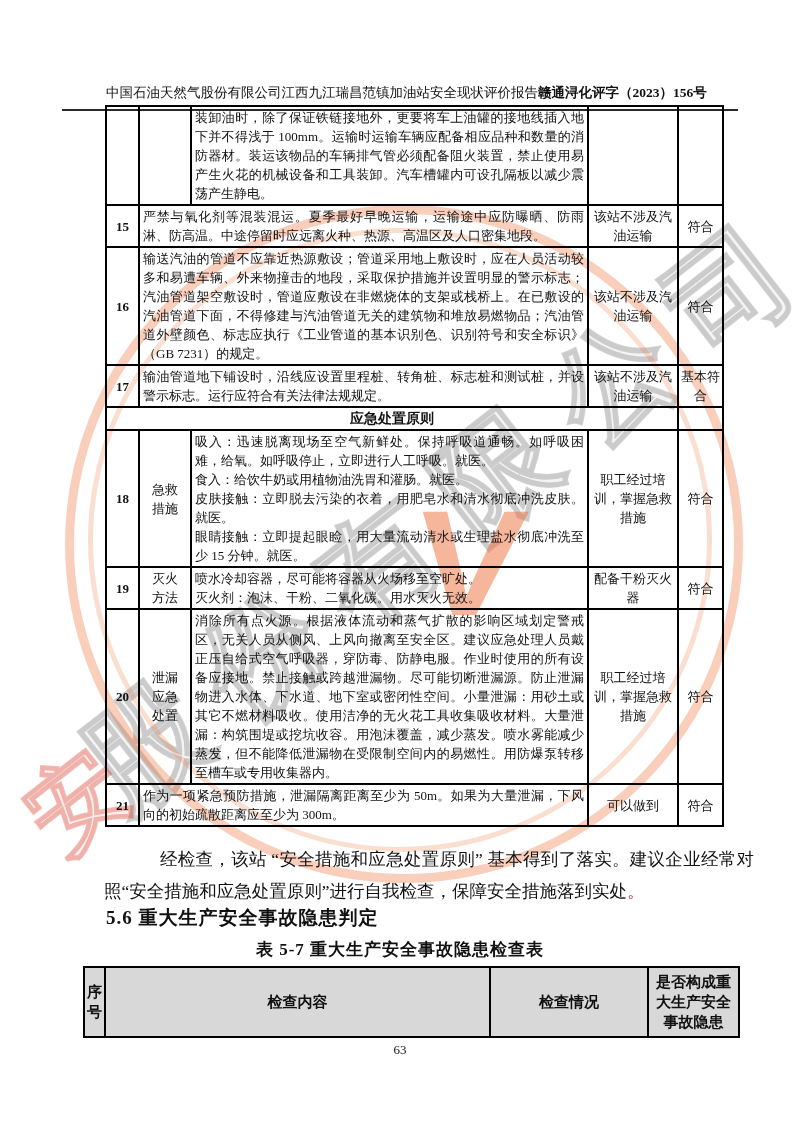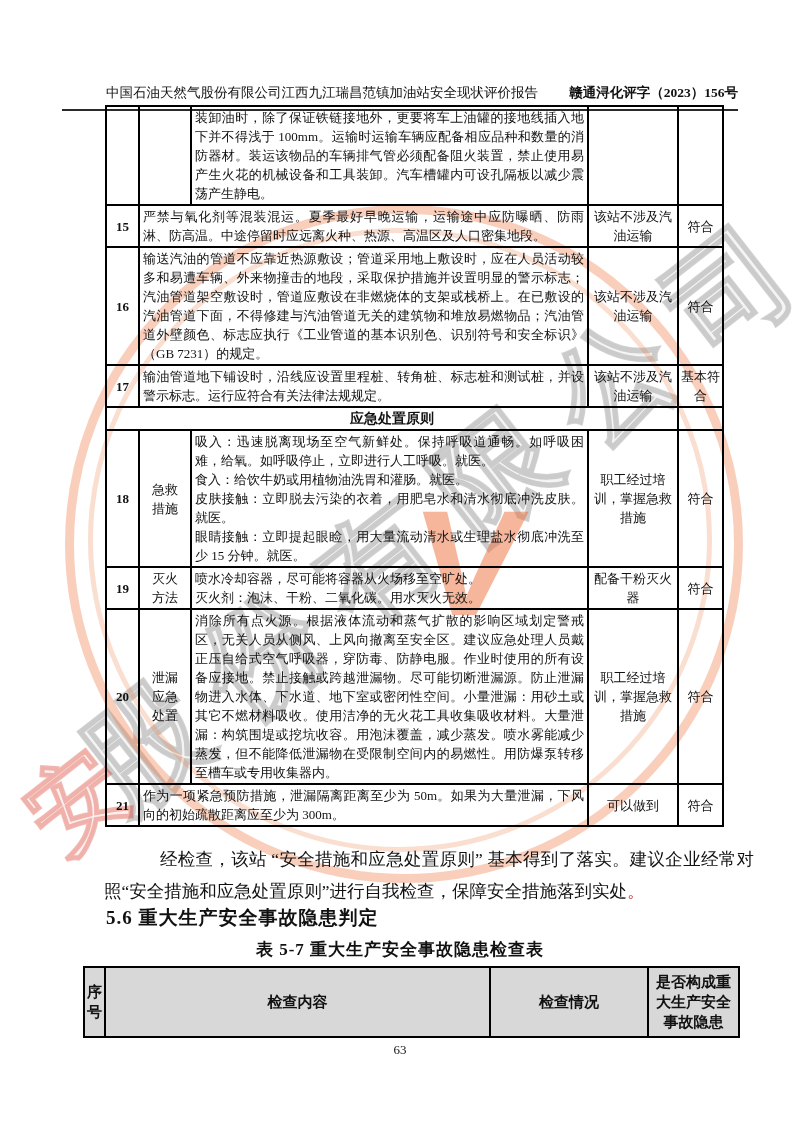--- a/index.html
+++ b/index.html
@@ -2,21 +2,21 @@
 <html><head>
 <meta charset="utf-8">
 <style>
   html,body{margin:0;padding:0;background:#e8e8e8;}
   .page{position:relative;width:800px;height:1131px;background:#ffffff;margin:0 auto;
         font-family:"Liberation Serif","DejaVu Serif",serif;color:#111;overflow:hidden;}
 
   
   .docheader{position:absolute;top:64px;left:62px;width:676px;
              border-bottom:2px solid #2a2a2a;padding-bottom:8px;
-             display:flex;justify-content:space-between;align-items:flex-end;
+             display:flex;align-items:flex-end;
              font-size:13.5px;line-height:17px;}
   .docheader .hl{padding-left:44px;}
   .docheader .hr{font-weight:bold;white-space:nowrap;margin-top:20px;}
 
   
   table{border-collapse:collapse;table-layout:fixed;}
   .main-table{position:absolute;top:105px;left:105px;width:617px;
               font-size:13px;line-height:19px;}
   .main-table td{border:2px solid #000;vertical-align:middle;padding:0;}
   .main-table .num{text-align:center;font-weight:bold;margin-left:12px;}

